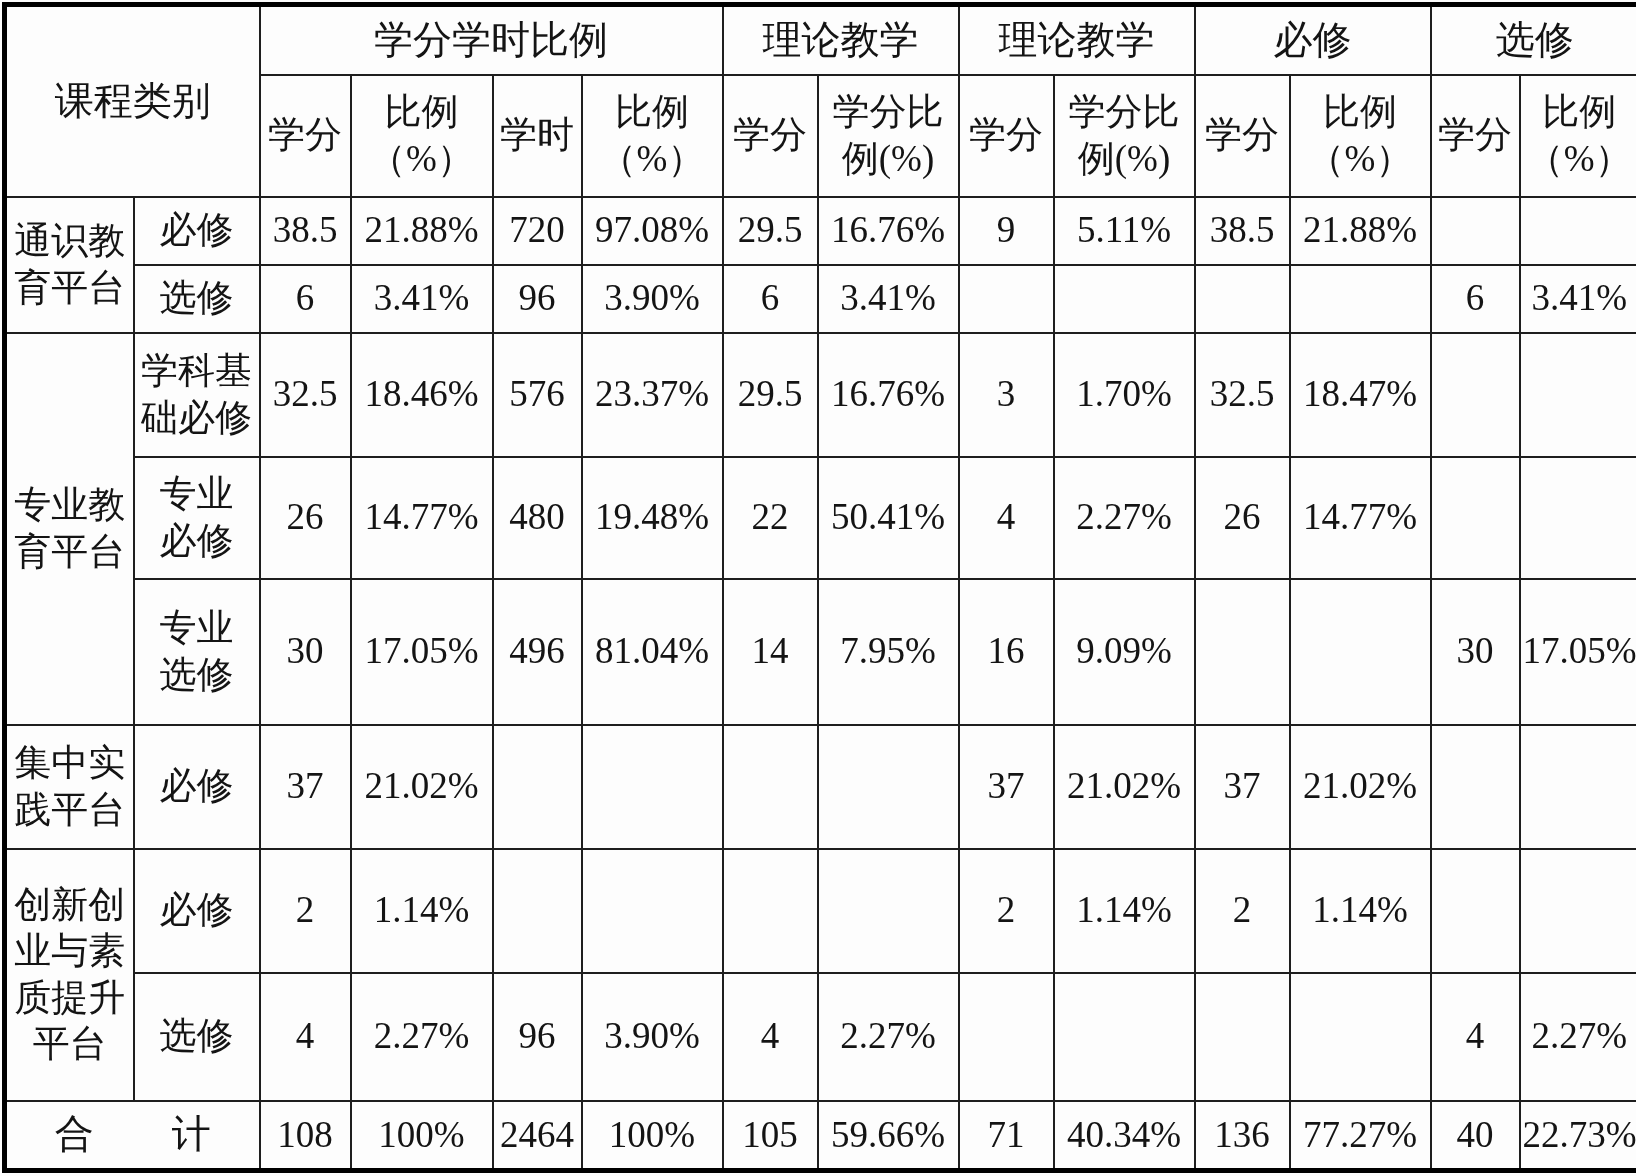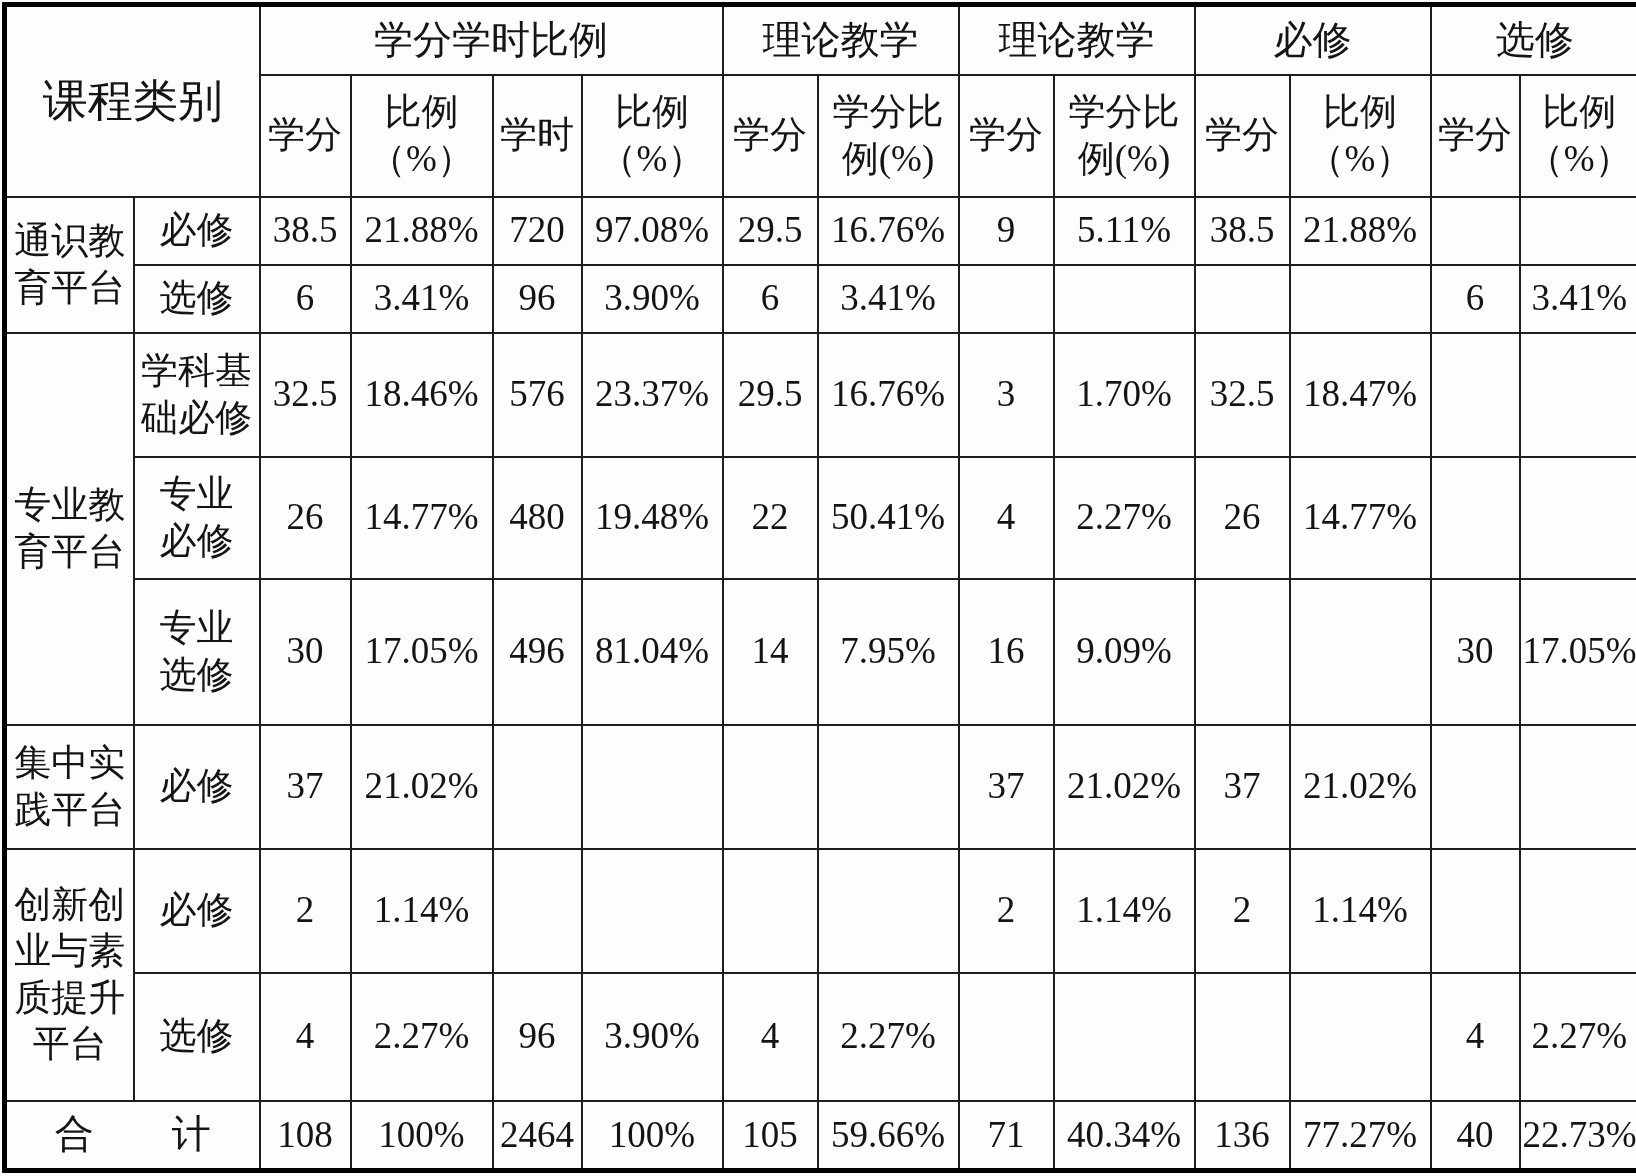--- a/index.html
+++ b/index.html
@@ -32,21 +32,21 @@
     font-weight: normal;
     font-size: 37px;
     line-height: 1.25;
     white-space: pre-line;
     overflow: hidden;
   }
   table.curriculum th.group {
     font-size: 39px;
   }
   table.curriculum th.category {
-    font-size: 45px;
+    font-size: 39px;
   }
   table.curriculum .total-label {
     font-size: 39px;
   }
   
   tr.hd1   { height: 70px; }
   tr.hd2   { height: 122px; }
   tr.r-s1  { height: 68px; }
   tr.r-s2  { height: 68px; }
   tr.r-m1  { height: 124px; }

